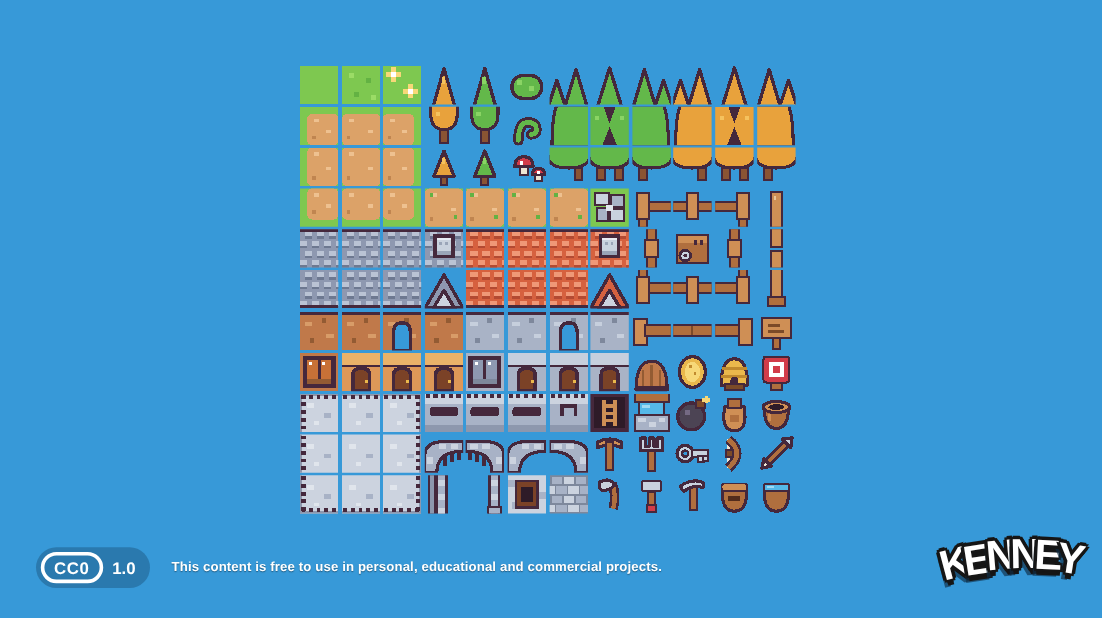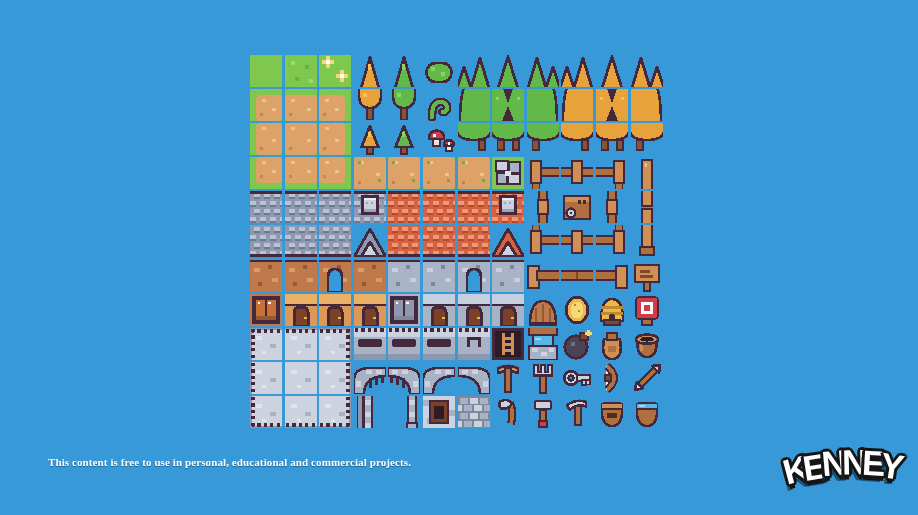--- a/index.html
+++ b/index.html
@@ -9,21 +9,21 @@
     grid-auto-rows:32px;column-gap:2.6px;row-gap:2.1px;}
   .tile{width:32px;height:32px;}
   .tile svg{display:block;}
   
   .footer{position:absolute;left:30px;top:456px;display:flex;align-items:center;}
   .badge{display:inline-flex;align-items:center;border-radius:18px;padding:4px 12px 4px 4px;}
   .badge .cc0{border:3px solid #fff;border-radius:13px;padding:2px 8px;
     font-weight:bold;font-size:14px;color:#fff;letter-spacing:.5px;}
   .badge .ver{margin-left:8px;font-weight:bold;font-size:14px;color:#fff;}
   .license-text{margin-left:18px;color:#fff;font-weight:bold;font-size:11px;line-height:13px;
-    text-shadow:0 1px 1px rgba(0,0,0,.4);letter-spacing:.1px;font-family:Liberation Serif, serif;}
+    text-shadow:0 1px 1px rgba(0,0,0,.4);letter-spacing:.1px;}
   
   .logo{position:absolute;left:766px;top:446px;width:150px;text-align:center;
     transform:rotate(-3deg);white-space:nowrap;}
   .logo span{display:inline-block;font-weight:bold;font-size:35px;color:#fff;
     letter-spacing:-3px;margin-right:-2px;
     text-shadow:-2px -2px 0 #161616,2px -2px 0 #161616,-2px 2px 0 #161616,2px 2px 0 #161616,
       -3px 0 0 #161616,3px 0 0 #161616,0 -3px 0 #161616,0 3px 0 #161616,
       0 5px 0 #161616,-3px 6px 0 rgba(16,46,70,.65);}
 </style>
 </head>
@@ -1636,19 +1636,23 @@
         <svg viewBox="0 0 16 16" width="32" height="32" shape-rendering="crispEdges">
           <path d="M3,6 L13,6 Q13.5,15 8,15 Q2.5,15 3,6 Z" fill="#b06f3e" stroke="#45283c" stroke-width="1.3" stroke-linejoin="round"></path>
           <rect x="2.3" y="3.2" width="11.4" height="3.6" rx="1.5" fill="#45283c"></rect>
           <rect x="3.1" y="3.9" width="9.8" height="2.2" fill="#55b8e8"></rect>
           <rect x="4" y="4.3" width="3" height="1" fill="#9fd9f2"></rect>
         </svg>
       </div>
     </div>
 
   <div class="footer">
+    <div class="badge" id="badge" style="background: rgb(42, 121, 174);">
+      <span class="cc0">CC0</span>
+      <span class="ver">1.0</span>
+    </div>
     <div class="license-text">
       <div>This content is free to use in personal, educational and commercial projects.</div>
     </div>
   </div>
 
   <div class="logo" id="logo"><span style="transform: rotate(-12deg) translateY(2px);">K</span><span style="transform: rotate(-6deg) translateY(0px);">E</span><span style="transform: rotate(-2deg) translateY(-3px);">N</span><span style="transform: rotate(2deg) translateY(-3px);">N</span><span style="transform: rotate(6deg) translateY(-1px);">E</span><span style="transform: rotate(12deg) translateY(3px);">Y</span></div>
 </div>
 
 </body></html>

